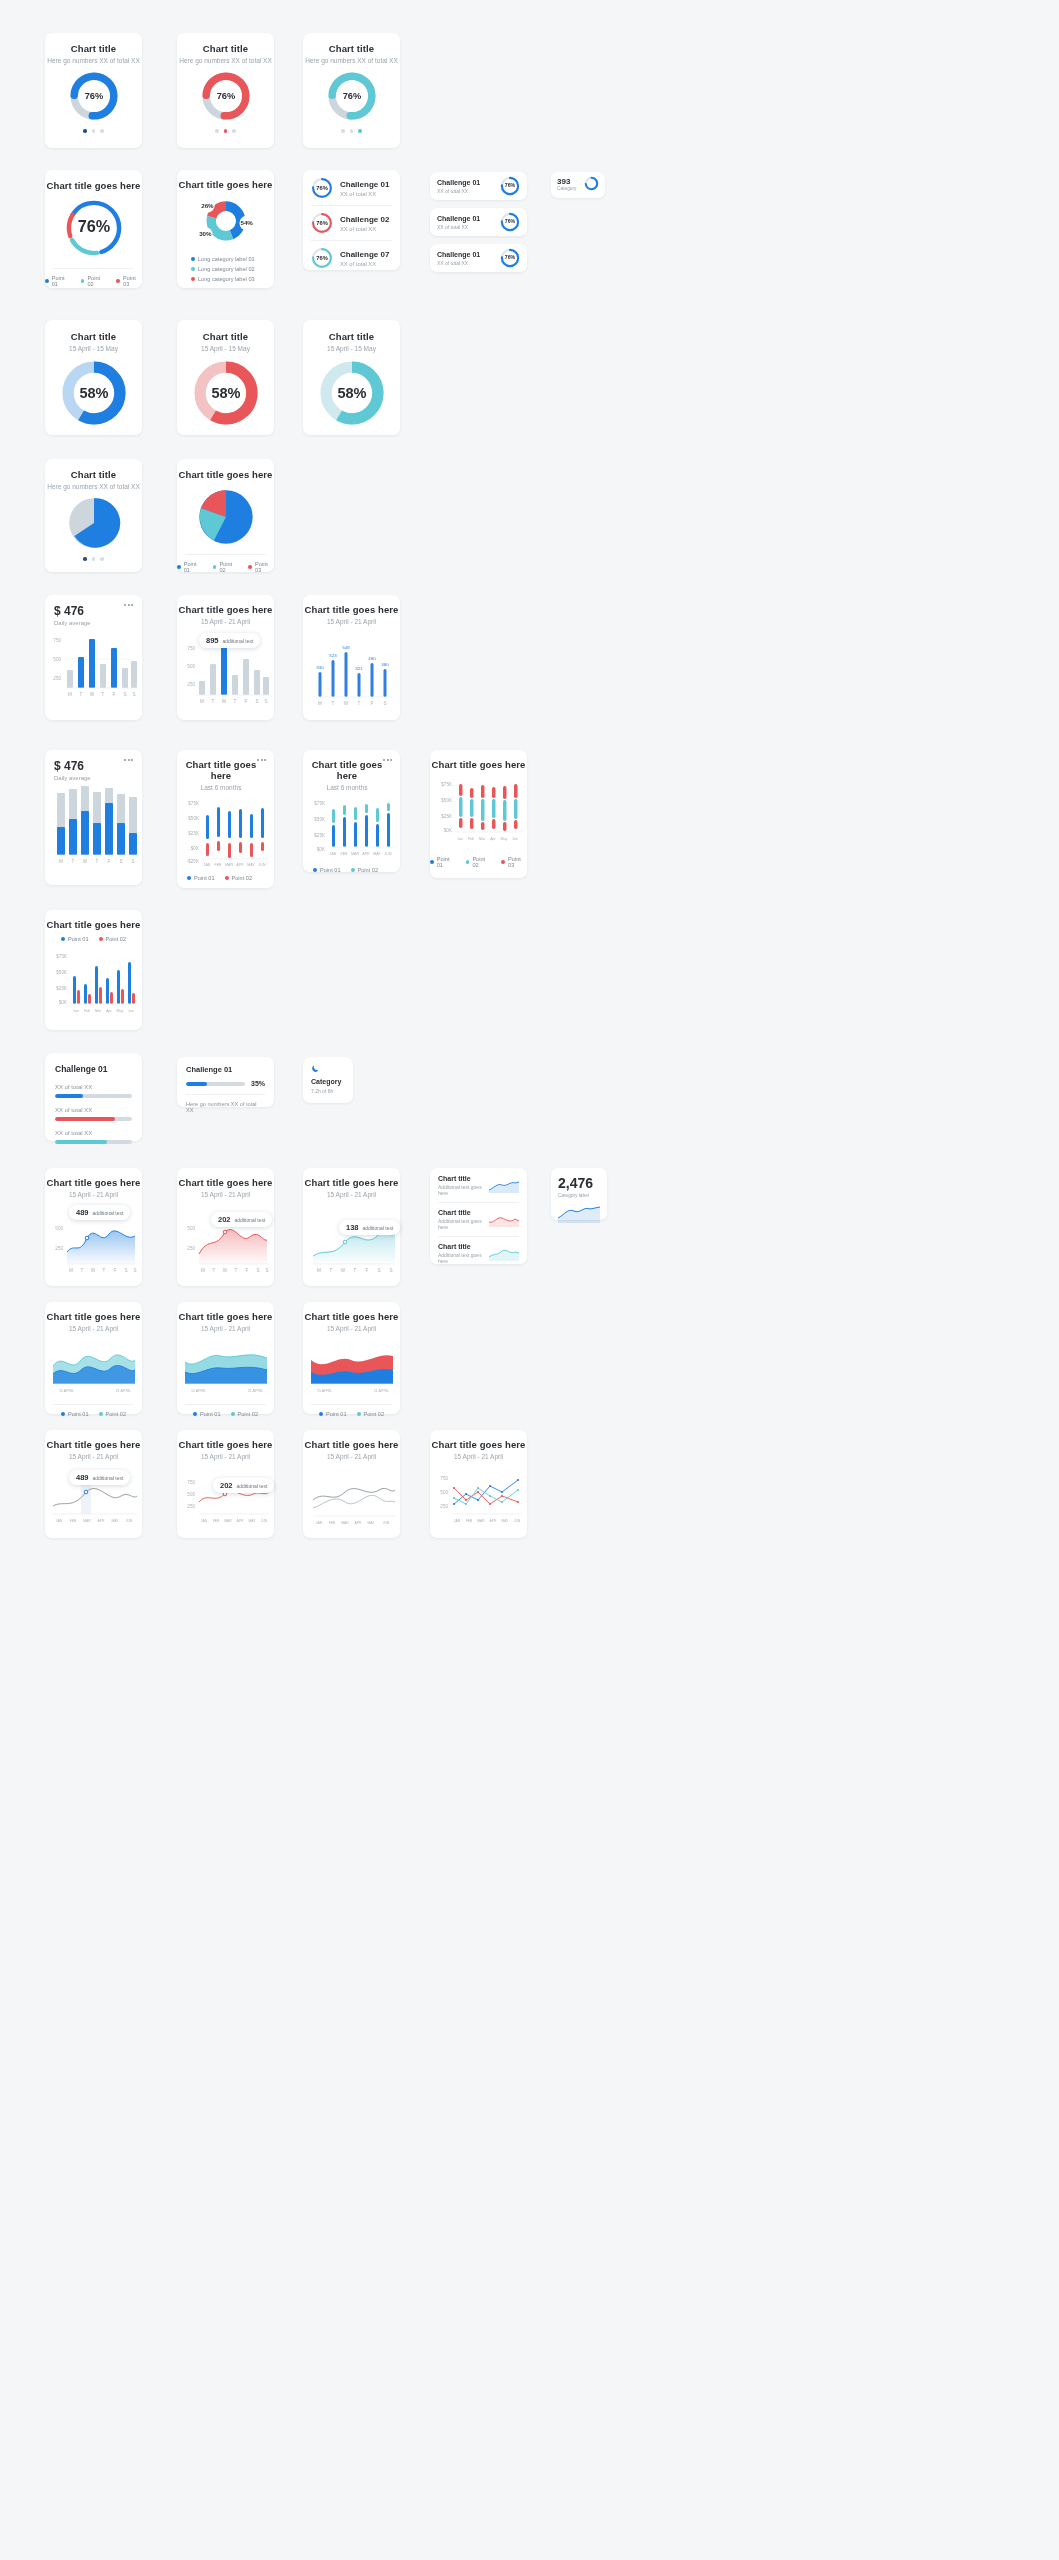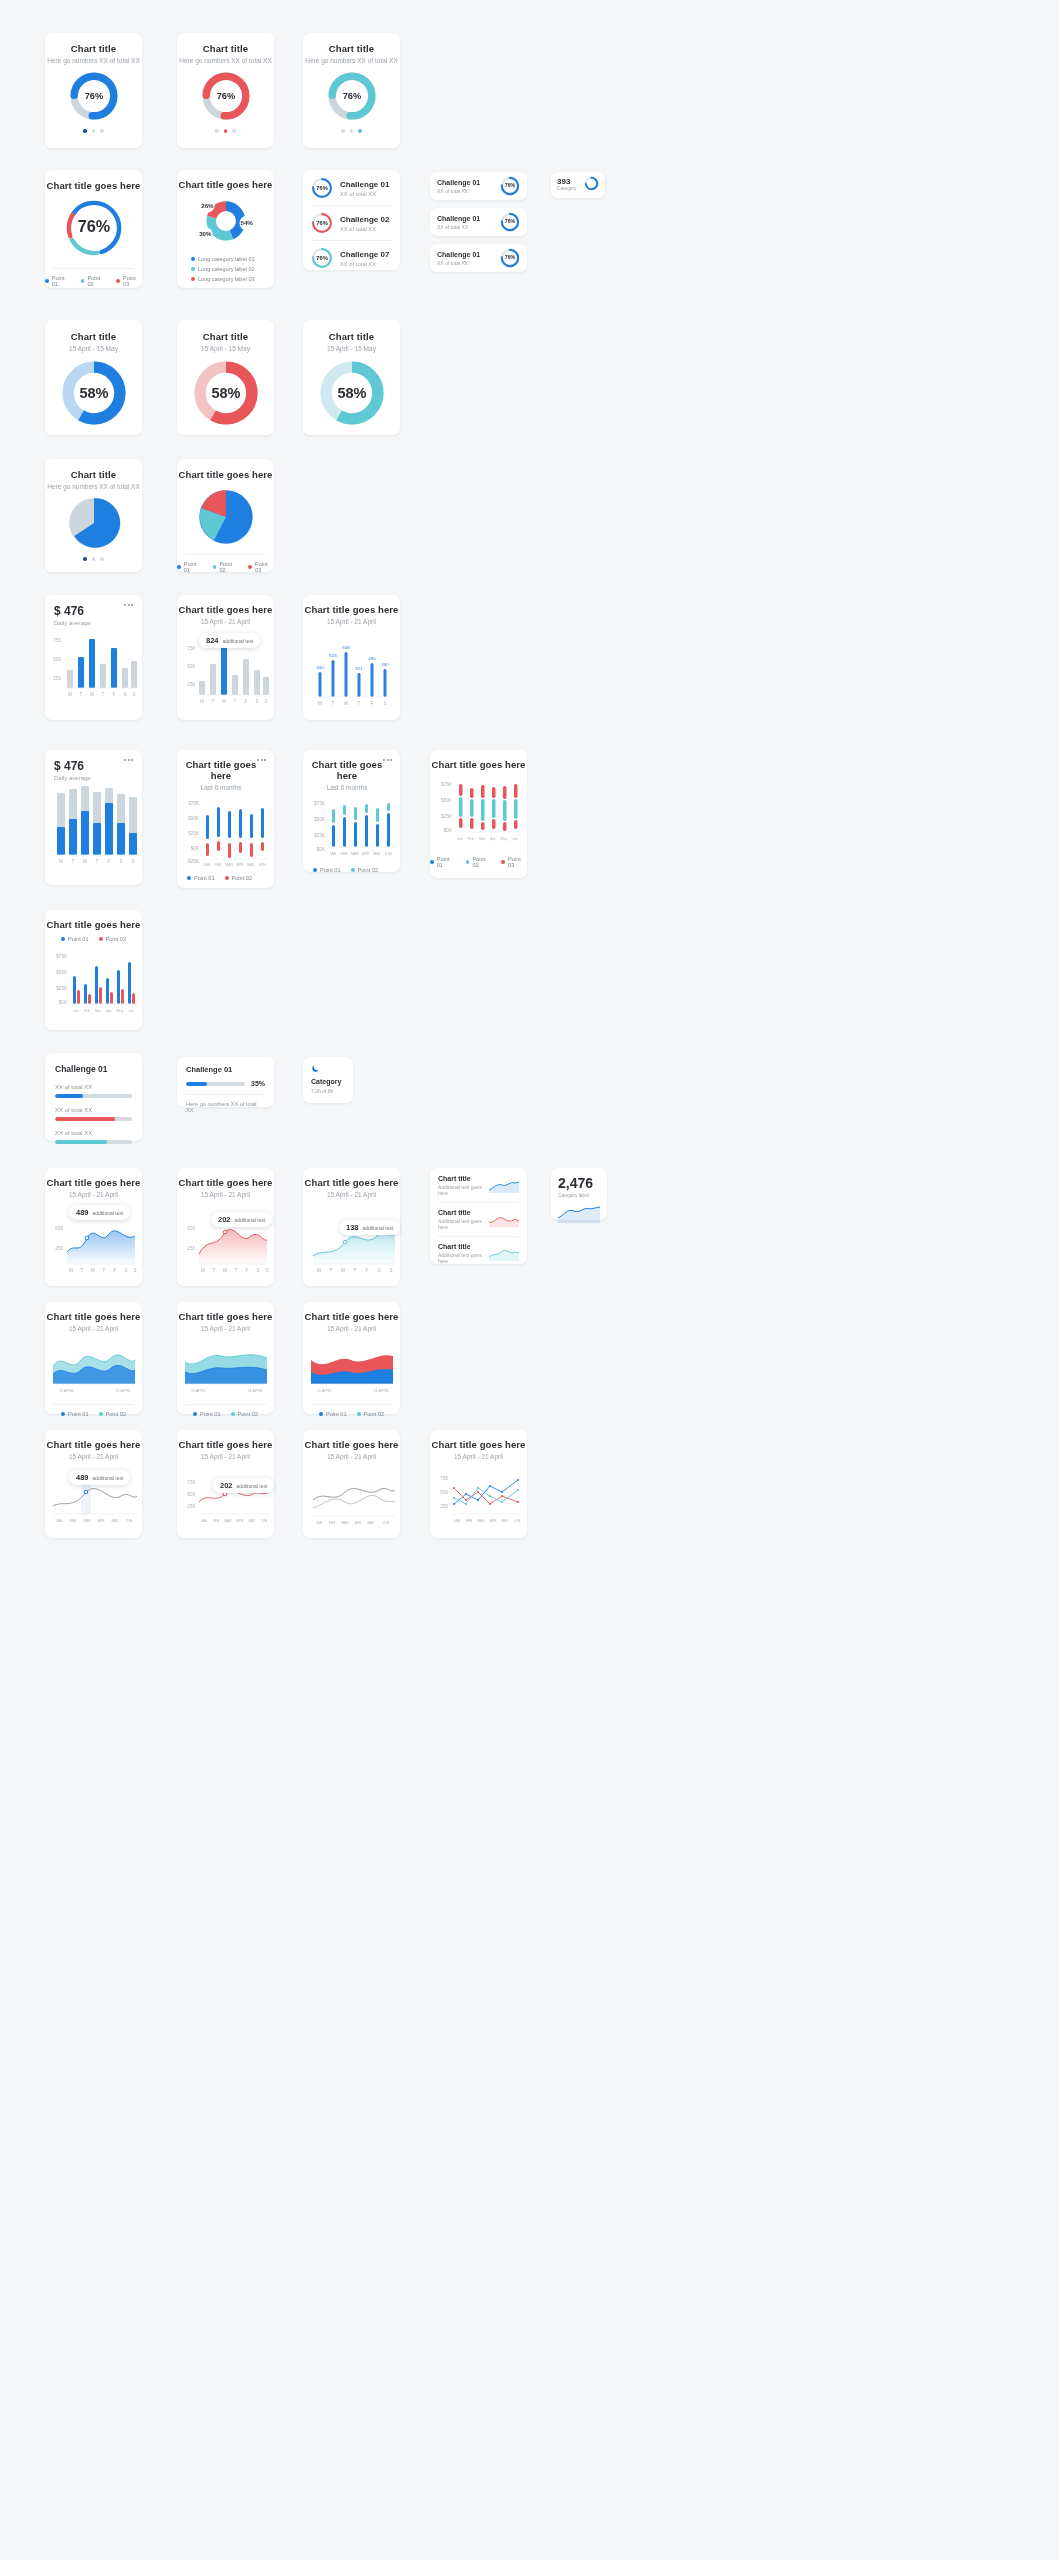--- a/index.html
+++ b/index.html
@@ -373,21 +373,21 @@
       <text x="69" y="70" text-anchor="middle" class="axlabel">F</text>
       <text x="80" y="70" text-anchor="middle" class="axlabel">S</text>
       <text x="89" y="70" text-anchor="middle" class="axlabel">S</text>
     </svg>
   </div>
 
   <div class="card" style="left:177px;top:595px;width:97px;height:125px;">
     <div class="ctitle" style="margin-top:9px;">Chart title goes here</div>
     <div class="csub">15 April - 21 April</div>
     <div class="tip" style="left:22px;top:38px;">
-      <b>824</b>
+      <b>895</b>
       <span>additional text</span>
     </div>
     <svg width="97" height="72" viewBox="0 0 97 72" style="margin-top:12px">
       <text x="18" y="13" text-anchor="end" class="axtick">750</text>
       <text x="18" y="31" text-anchor="end" class="axtick">500</text>
       <text x="18" y="49" text-anchor="end" class="axtick">250</text>
       <rect x="22" y="44" width="6" height="14" fill="#cdd5dd" rx="1"></rect>
       <rect x="33" y="27" width="6" height="31" fill="#cdd5dd" rx="1"></rect>
       <rect x="44" y="10" width="6" height="48" fill="#1f7fe0" rx="1"></rect>
       <rect x="55" y="38" width="6" height="20" fill="#cdd5dd" rx="1"></rect>

